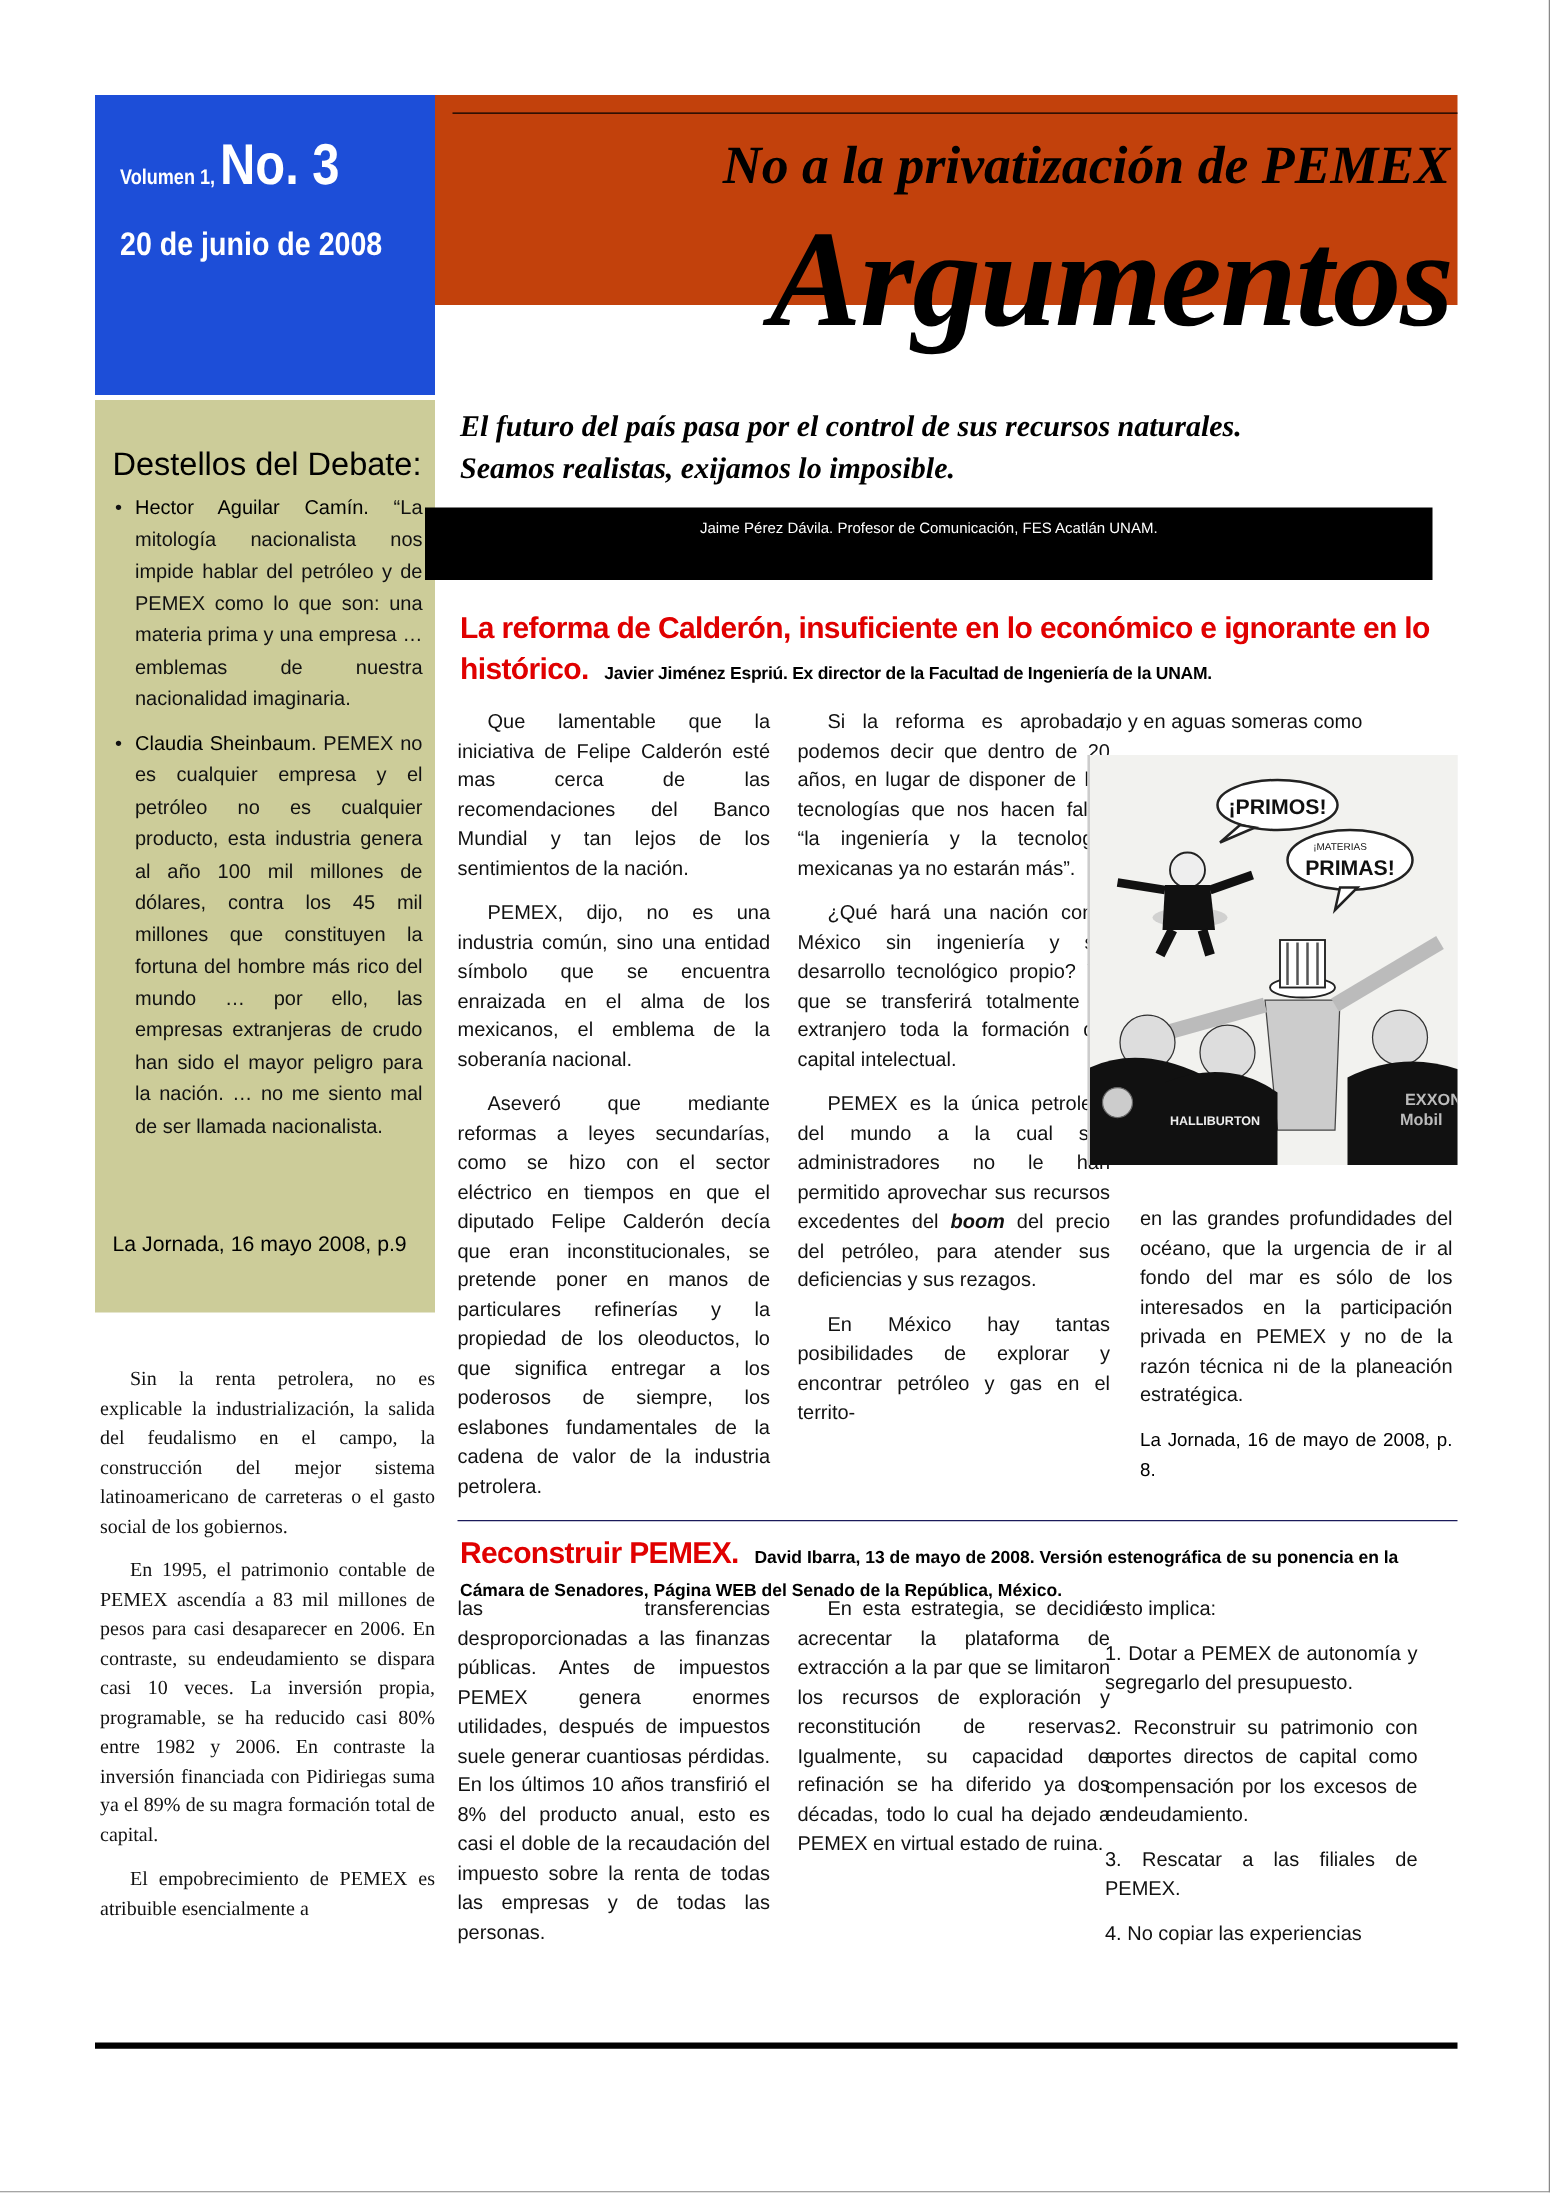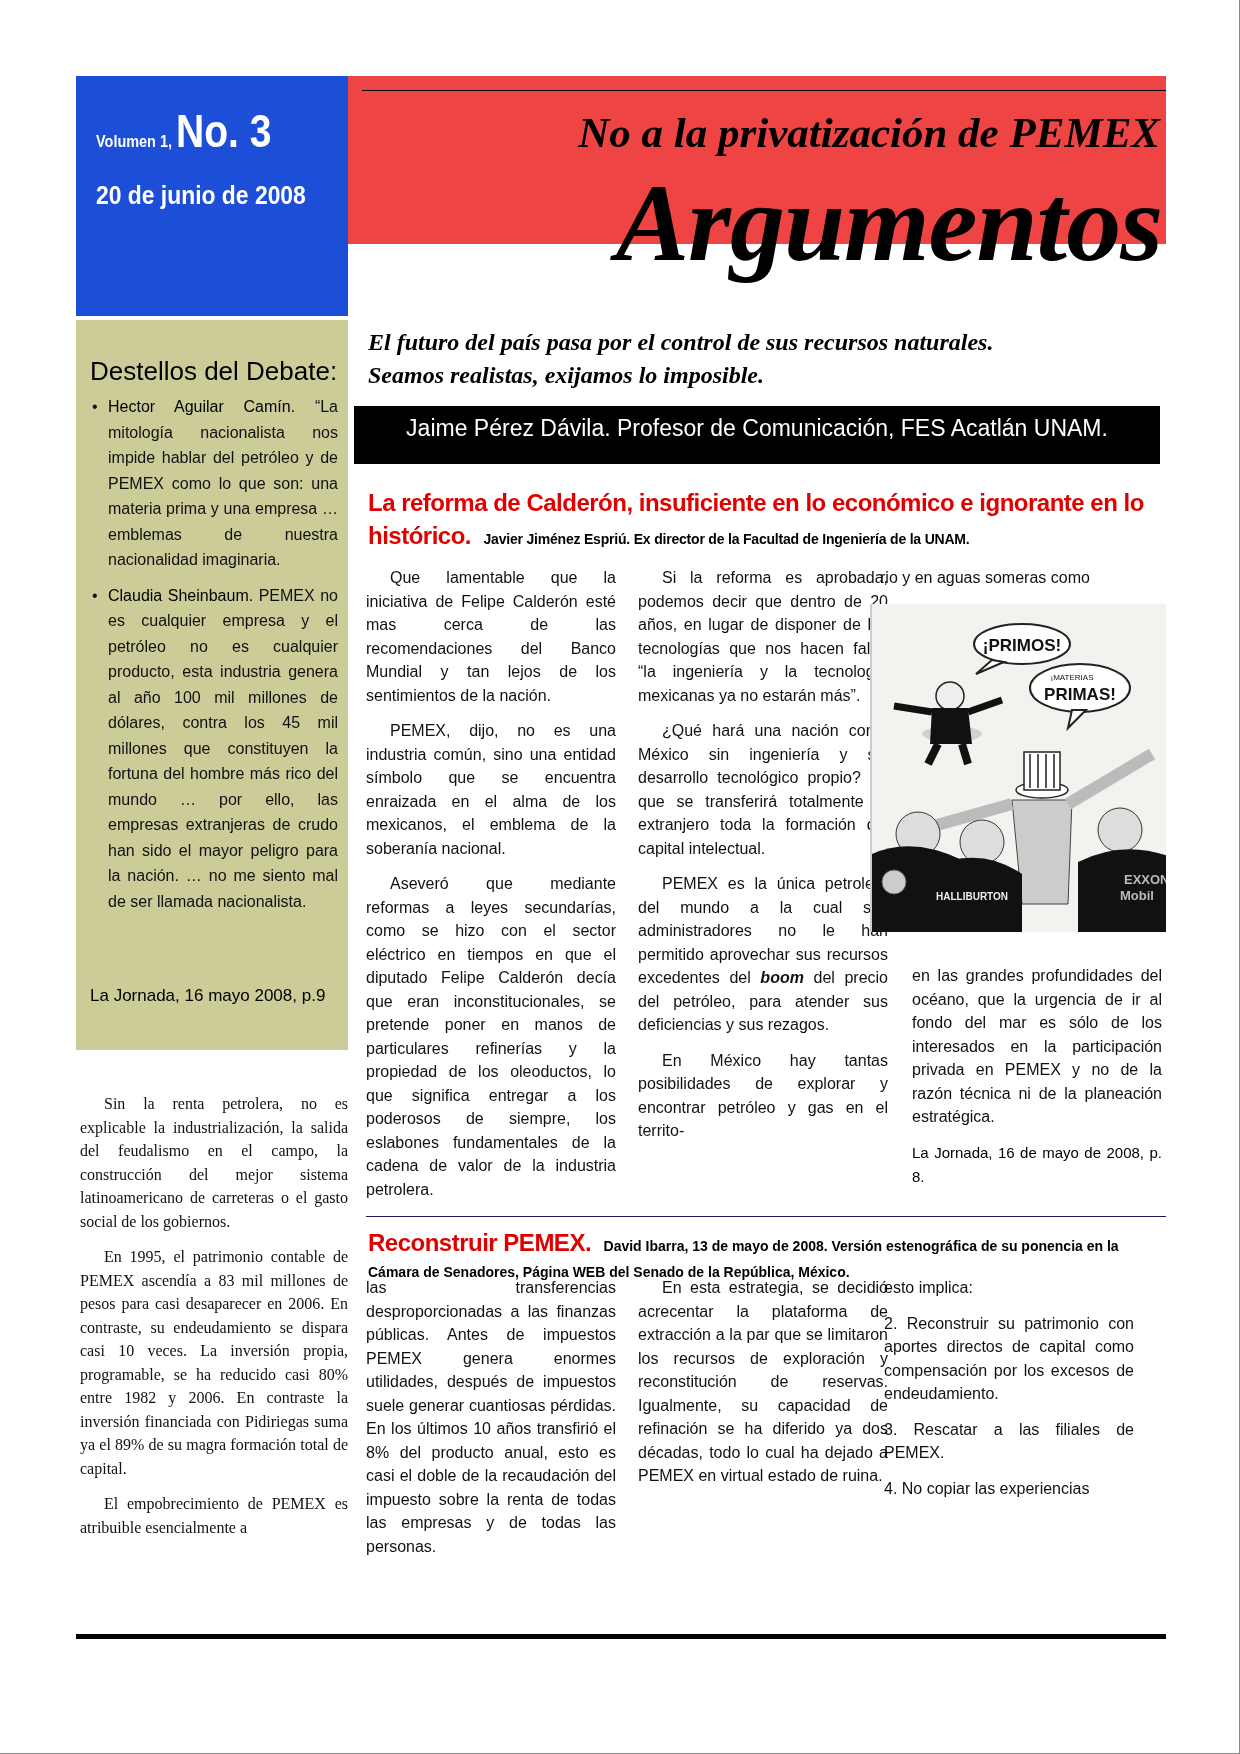--- a/index.html
+++ b/index.html
@@ -7,38 +7,38 @@
   body { position: relative; font-family: "Liberation Sans", sans-serif; color: #000; }
   .page-border { position: absolute; left: 0; top: 0; width: 1240px; height: 1754px; border-right: 1px solid #888; border-bottom: 1px solid #888; }
 
   
   .issue-box { position: absolute; left: 76px; top: 76px; width: 272px; height: 240px; background: #1d4ed8; color: #fff; }
   .issue-line { position: absolute; left: 20px; top: 28px; font-family: "Liberation Sans", sans-serif; font-weight: bold; white-space: nowrap; }
   .issue-vol { font-size: 17px; transform: scaleX(0.85); display: inline-block; transform-origin: left bottom; vertical-align: baseline; }
   .issue-no { font-size: 46px; letter-spacing: 0; display: inline-block; transform: scaleX(0.85); transform-origin: left bottom; margin-left: -14px; }
   .issue-date { position: absolute; left: 20px; top: 104px; font-size: 26px; font-weight: bold; transform: scaleX(0.88); transform-origin: left; white-space: nowrap; }
 
-  .title-box { position: absolute; left: 348px; top: 76px; width: 818px; height: 168px; background: #ef4444; }
+  .title-box { position: absolute; left: 348px; top: 76px; width: 818px; height: 168px; background: #c2410c; }
   .title-rule { position: absolute; left: 14px; right: 0; top: 14px; height: 1px; background: #000; }
   .subtitle { position: absolute; right: 6px; top: 32px; font-family: "Liberation Serif", serif; font-style: italic; font-weight: bold; font-size: 43px; white-space: nowrap; }
   .main-title { position: absolute; right: 4px; top: 92px; font-family: "Liberation Serif", serif; font-style: italic; font-weight: bold; font-size: 110px; letter-spacing: -1px; white-space: nowrap; line-height: 1; }
 
   
   .sidebar { position: absolute; left: 76px; top: 320px; width: 272px; height: 730px; background: #cccc99; }
   .sidebar-title { position: absolute; left: 14px; top: 36px; font-size: 26px; font-family: "Liberation Sans", sans-serif; }
   .sidebar-list { position: absolute; left: 14px; top: 74px; width: 248px; list-style: none; }
   .sidebar-list li { position: relative; padding-left: 18px; font-size: 16px; line-height: 25.5px; text-align: justify; margin-bottom: 10px; color: #111; }
   .bullet { position: absolute; left: 2px; top: 0; font-size: 16px; }
   .quote-author { font-weight: normal; color: #000; }
   .quote-text { font-weight: 300; }
   .sidebar-source { position: absolute; left: 14px; top: 666px; font-size: 17px; }
 
   
   .tagline { position: absolute; left: 368px; top: 326px; font-family: "Liberation Serif", serif; font-style: italic; font-weight: bold; font-size: 24px; line-height: 33px; }
-  .author-bar { position: absolute; left: 354px; top: 406px; width: 806px; height: 58px; background: #000; color: #fff; font-size: 23px; text-align: center; padding-top: 9px; }
+  .author-bar { position: absolute; left: 340px; top: 406px; width: 806px; height: 58px; background: #000; color: #fff; font-size: 12px; text-align: center; padding-top: 9px; }
 
   
   .headline { position: absolute; left: 368px; top: 488px; width: 800px; font-family: "Liberation Sans", sans-serif; line-height: 30px; }
   .headline-red { color: #e00000; font-weight: bold; font-size: 24px; letter-spacing: -0.5px; }
   .headline-byline { font-weight: bold; font-size: 14px; letter-spacing: -0.2px; margin-left: 8px; }
 
   .col { position: absolute; font-size: 16px; line-height: 23.5px; text-align: justify; color: #111; }
   .col p { margin-bottom: 12px; }
   .col p.indent { text-indent: 24px; }
   .col1 { left: 366px; top: 566px; width: 250px; }
@@ -187,18 +187,19 @@
 <div class="col col4">
   <p>las transferencias desproporcionadas a las finanzas públicas.  Antes de impuestos PEMEX genera enormes utilidades, después de impuestos suele generar cuantiosas pérdidas.  En los últimos 10 años transfirió el 8% del producto anual, esto es casi el doble de la recaudación del impuesto sobre la renta de todas las empresas y de todas las personas.</p>
 </div>
 
 <div class="col col5">
   <p class="indent">En esta estrategia,  se decidió acrecentar la plataforma de extracción a la par que se limitaron los recursos de exploración y reconstitución de reservas.  Igualmente, su capacidad de refinación se ha diferido ya dos décadas, todo lo cual ha dejado a PEMEX en virtual estado de ruina.</p>
 </div>
 
 <div class="col col6">
   <p>esto implica:</p>
+  <p>1. Dotar a PEMEX  de autonomía y segregarlo del presupuesto.</p>
   <p>2. Reconstruir su patrimonio con aportes directos de capital como compensación por los excesos de endeudamiento.</p>
   <p>3. Rescatar a las filiales de PEMEX.</p>
   <p>4. No copiar las experiencias</p>
 </div>
 
 <div class="bottom-rule"></div>
 
 </body></html>

